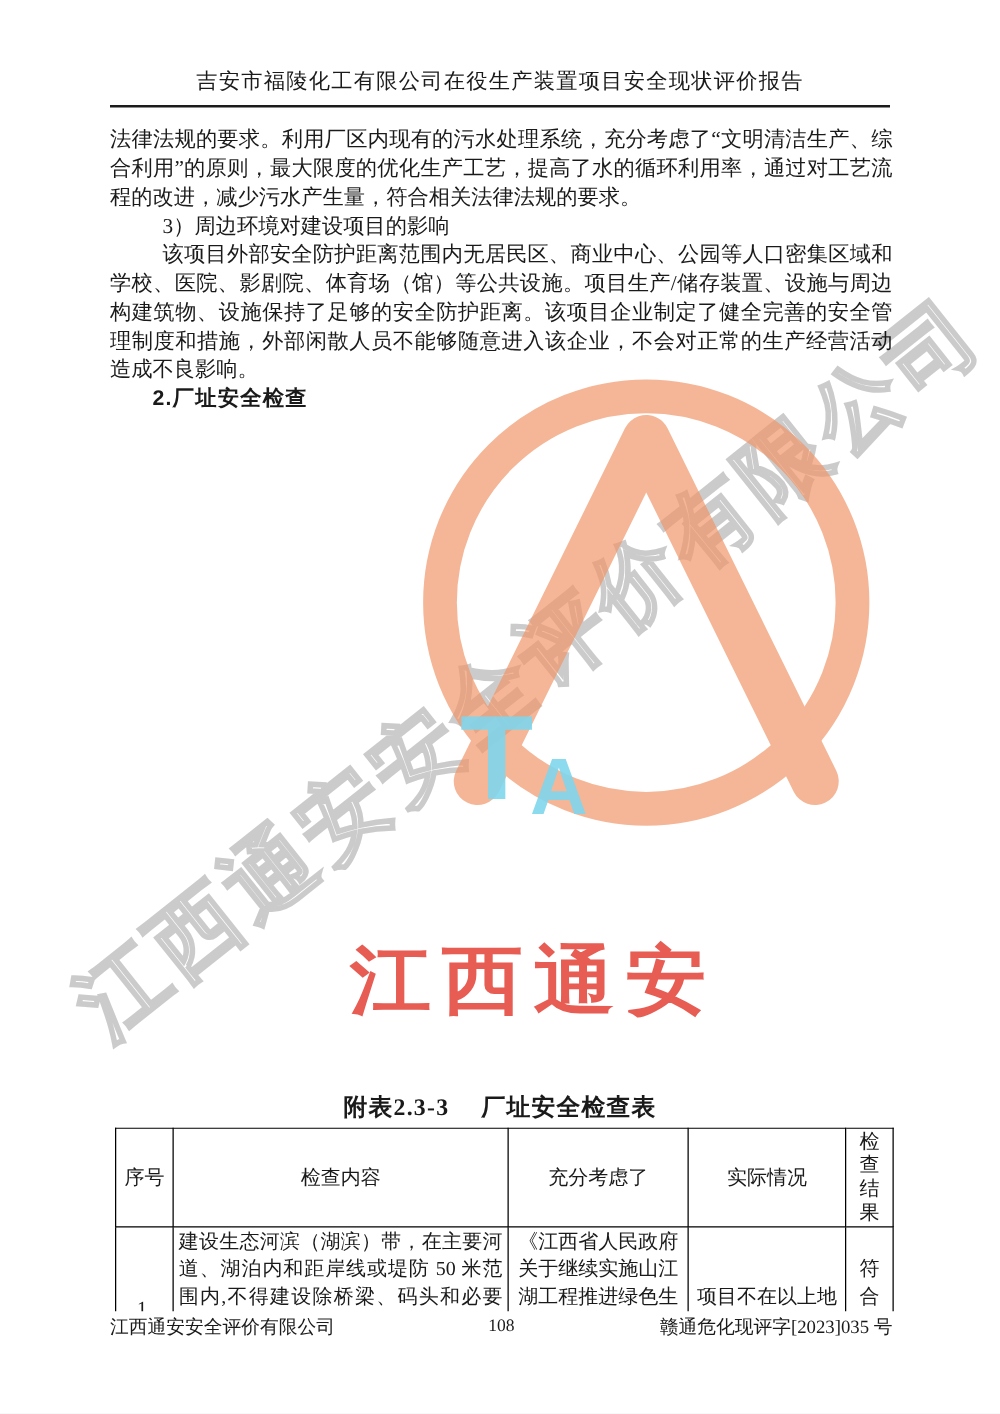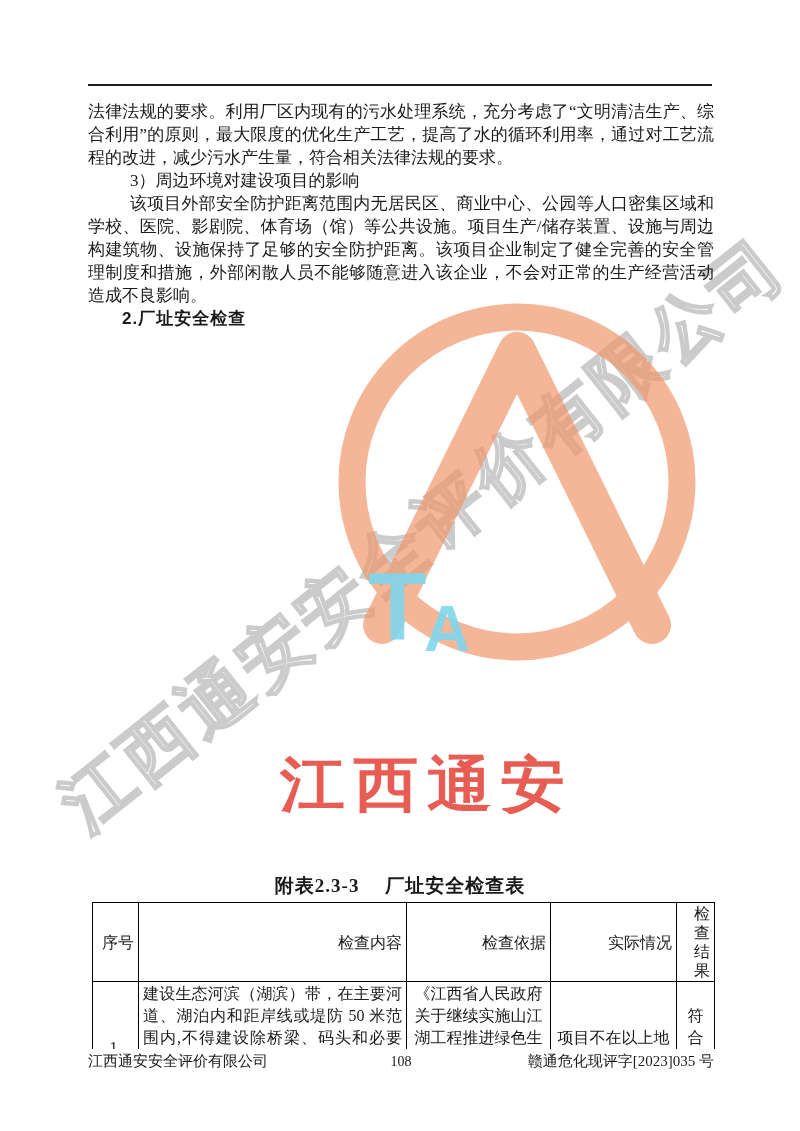--- a/index.html
+++ b/index.html
@@ -18,21 +18,21 @@
   .doc-body p{margin:0;padding:0;}
   .ind{text-indent:42px;}
   .sec-heading{font-weight:700;text-indent:34px;
     font-family:"Liberation Sans","DejaVu Sans",sans-serif;letter-spacing:1px;}
   
   .table-caption{position:absolute;top:873px;left:0;width:800px;text-align:center;
     font-size:19px;font-weight:700;letter-spacing:1px;}
   .table-clip{position:absolute;top:902px;left:92px;width:624px;height:147px;overflow:hidden;}
   table.check{border-collapse:collapse;table-layout:fixed;width:622px;font-size:16px;}
   table.check th,table.check td{border:1px solid #000;padding:1px 4px;font-weight:400;}
-  table.check th{height:36px;text-align:right;line-height:19px;}
+  table.check th{height:36px;text-align:center;line-height:19px;}
   td.c-no{text-align:center;vertical-align:middle;}
   td.c-content{text-align:justify;vertical-align:top;line-height:21.8px;padding:3px 6px;}
   td.c-basis{text-align:center;vertical-align:top;line-height:21.8px;padding:3px 2px;}
   td.c-actual{text-align:center;vertical-align:middle;line-height:21.8px;}
   td.c-result{text-align:center;vertical-align:middle;line-height:21.8px;padding:1px 2px;}
   tr.data-row td{height:108px;}
   
   .doc-footer{position:absolute;top:1052px;left:88px;width:626px;display:grid;
     grid-template-columns:1fr auto 1fr;align-items:center;font-size:15px;}
   .doc-footer .f-left{text-align:left;}
@@ -53,20 +53,21 @@
   .wm-cyan{position:absolute;color:#7fd6ec;opacity:.9;
     font-family:"Liberation Sans","DejaVu Sans",sans-serif;font-weight:700;}
   .wm-cyan-t{left:368px;top:552px;font-size:96px;}
   .wm-cyan-a{left:424px;top:592px;font-size:64px;}
 </style>
 </head>
 <body>
 
 <div class="page">
 
+  <div class="doc-header">吉安市福陵化工有限公司在役生产装置项目安全现状评价报告</div>
   <div class="header-rule"></div>
 
   <div class="doc-body">
     <p>法律法规的要求。利用厂区内现有的污水处理系统，充分考虑了“文明清洁生产、综合利用”的原则，最大限度的优化生产工艺，提高了水的循环利用率，通过对工艺流程的改进，减少污水产生量，符合相关法律法规的要求。</p>
     <p class="ind">3）周边环境对建设项目的影响</p>
     <p class="ind">该项目外部安全防护距离范围内无居民区、商业中心、公园等人口密集区域和学校、医院、影剧院、体育场（馆）等公共设施。项目生产/储存装置、设施与周边构建筑物、设施保持了足够的安全防护距离。该项目企业制定了健全完善的安全管理制度和措施，外部闲散人员不能够随意进入该企业，不会对正常的生产经营活动造成不良影响。</p>
     <p class="sec-heading">2.厂址安全检查</p>
   </div>
 
   <div class="table-caption">附表2.3-3　 厂址安全检查表</div>
@@ -77,21 +78,21 @@
         <col style="width:46px">
           <col style="width:268px">
           <col style="width:144px">
         <col style="width:126px">
           <col style="width:38px">
       </colgroup>
       <tbody>
           <tr>
         <th>序号</th>
         <th>检查内容</th>
-        <th>检查依据</th>
+        <th>充分考虑了</th>
         <th>实际情况</th>
         <th>检查结果</th>
       </tr>
       <tr class="data-row">
         <td class="c-no">1.</td>
         <td class="c-content">建设生态河滨（湖滨）带，在主要河道、湖泊内和距岸线或堤防 50 米范围内,不得建设除桥梁、码头和必要设施外的建筑物；距岸线或堤防 50～200 米范围内列为控制建设带，严禁建设化工、冶炼、造纸、制</td>
         <td class="c-basis">《江西省人民政府关于继续实施山江湖工程推进绿色生态江西建设的若干实施意见》江西省人民政府</td>
         <td class="c-actual">项目不在以上地区。</td>
         <td class="c-result">符合要求</td>
       </tr>

